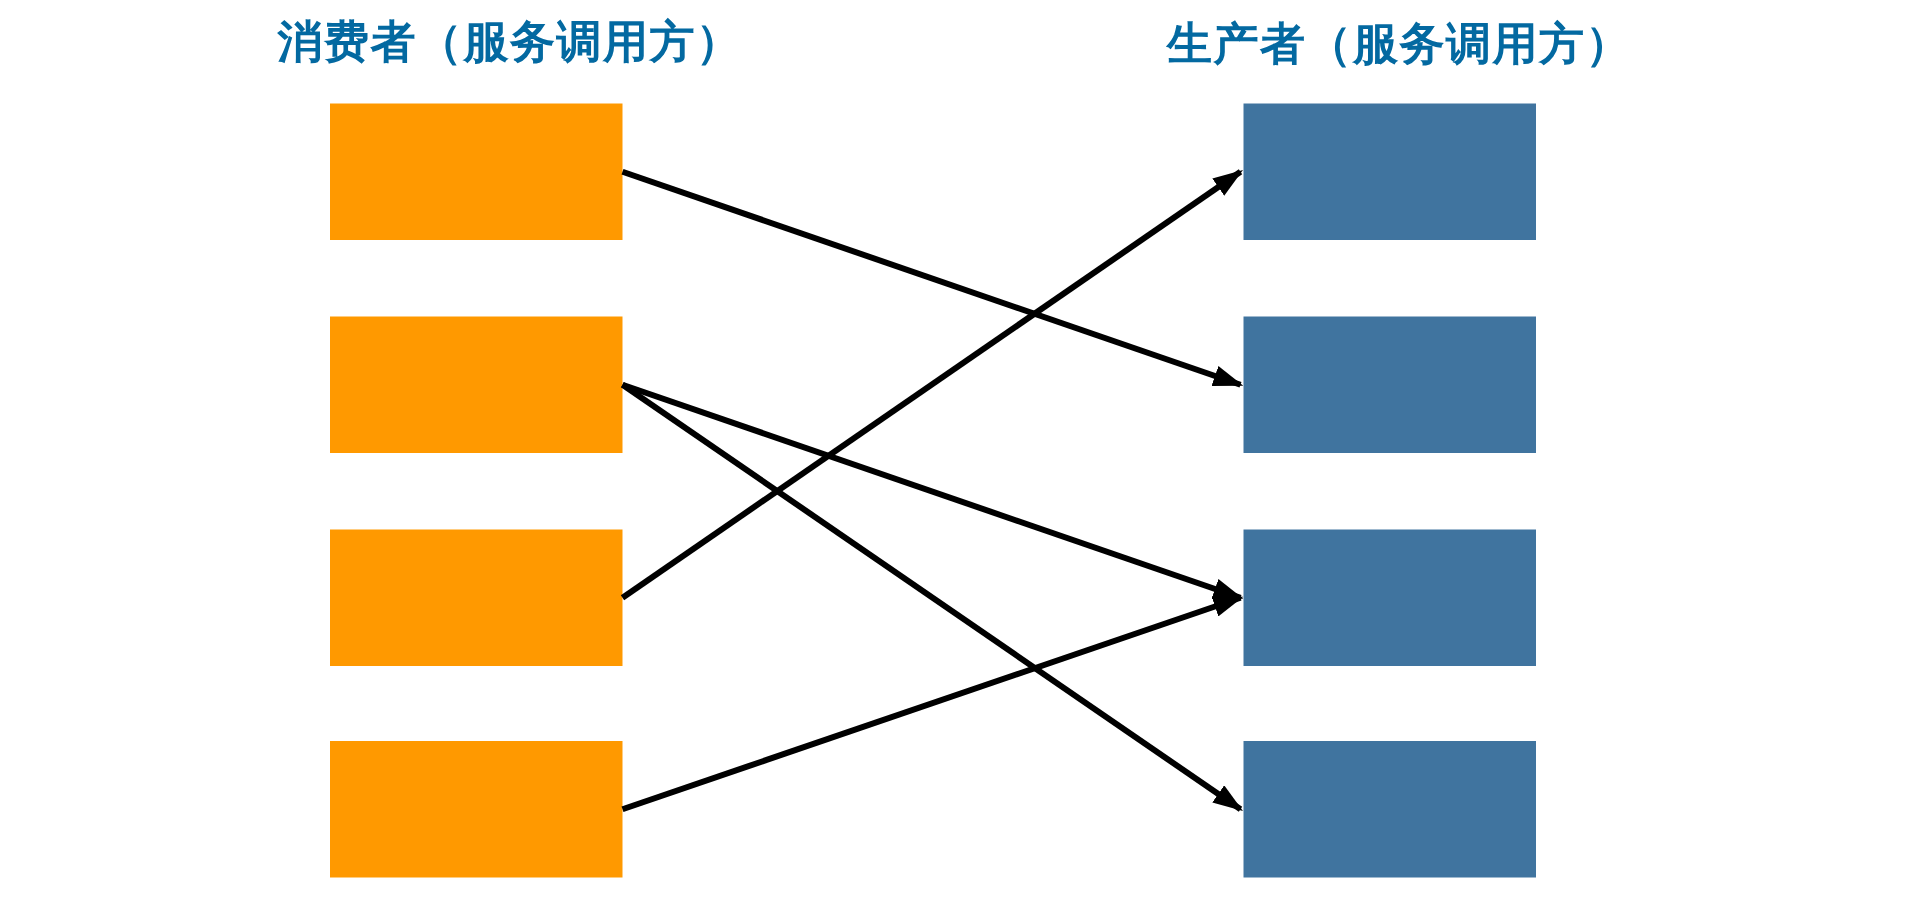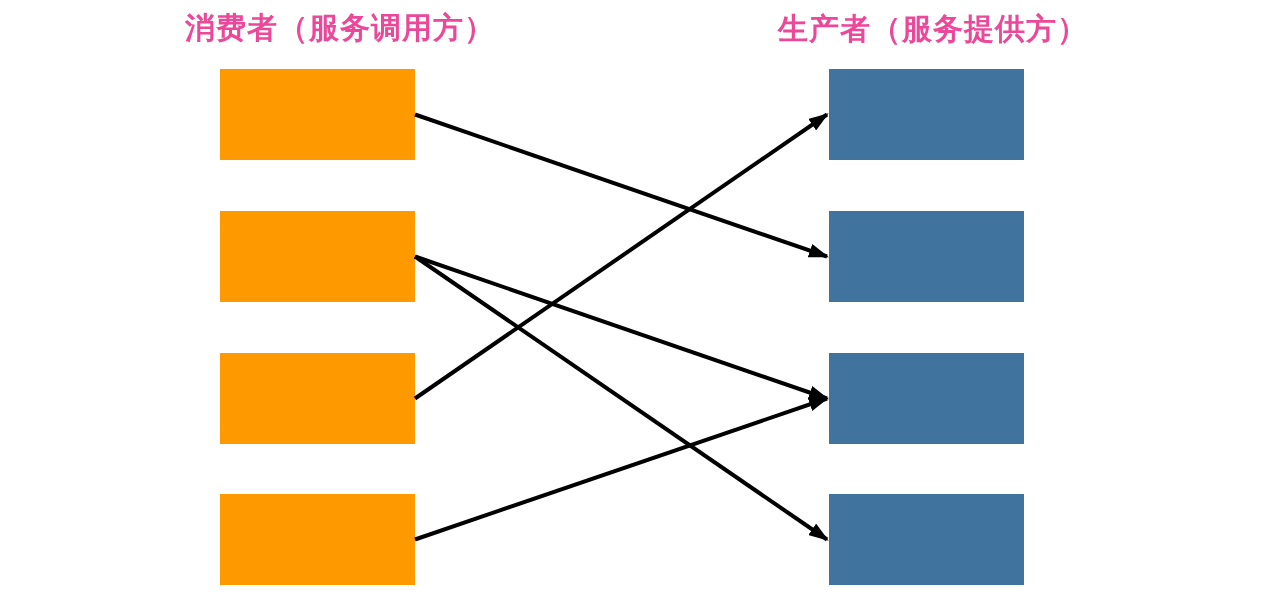--- a/index.html
+++ b/index.html
@@ -13,21 +13,21 @@
     height: 601px;
     background: #FFFFFF;
     overflow: hidden;
     font-family: "Liberation Sans", sans-serif;
   }
   .col-title {
     position: absolute;
     top: 8px;
     font-size: 30px;
     font-weight: bold;
-    color: #ec4899;
+    color: #0369a1;
     white-space: nowrap;
     letter-spacing: 1px;
   }
   .col-title.left  { left: 185px; }
   .col-title.right { left: 778px; top: 9px; }
   .node-box {
     position: absolute;
     box-sizing: border-box;
   }
   #arrows {
@@ -37,21 +37,21 @@
     width: 1285px;
     height: 601px;
     pointer-events: none;
   }
 </style>
 </head>
 <body>
 
 <div class="canvas">
   <div class="col-title left">消费者（服务调用方）</div>
-  <div class="col-title right">生产者（服务提供方）</div>
+  <div class="col-title right">生产者（服务调用方）</div>
 
   <div id="consumer-col">
       <div class="node-box" style="left: 220px; top: 69px; width: 195px; height: 91px; background: rgb(255, 153, 0);"></div>
       <div class="node-box" style="left: 220px; top: 211px; width: 195px; height: 91px; background: rgb(255, 153, 0);"></div>
       <div class="node-box" style="left: 220px; top: 353px; width: 195px; height: 91px; background: rgb(255, 153, 0);"></div>
       <div class="node-box" style="left: 220px; top: 494px; width: 195px; height: 91px; background: rgb(255, 153, 0);"></div>
     </div>
   <div id="producer-col">
       <div class="node-box" style="left: 829px; top: 69px; width: 195px; height: 91px; background: rgb(64, 116, 159);"></div>
       <div class="node-box" style="left: 829px; top: 211px; width: 195px; height: 91px; background: rgb(64, 116, 159);"></div>

